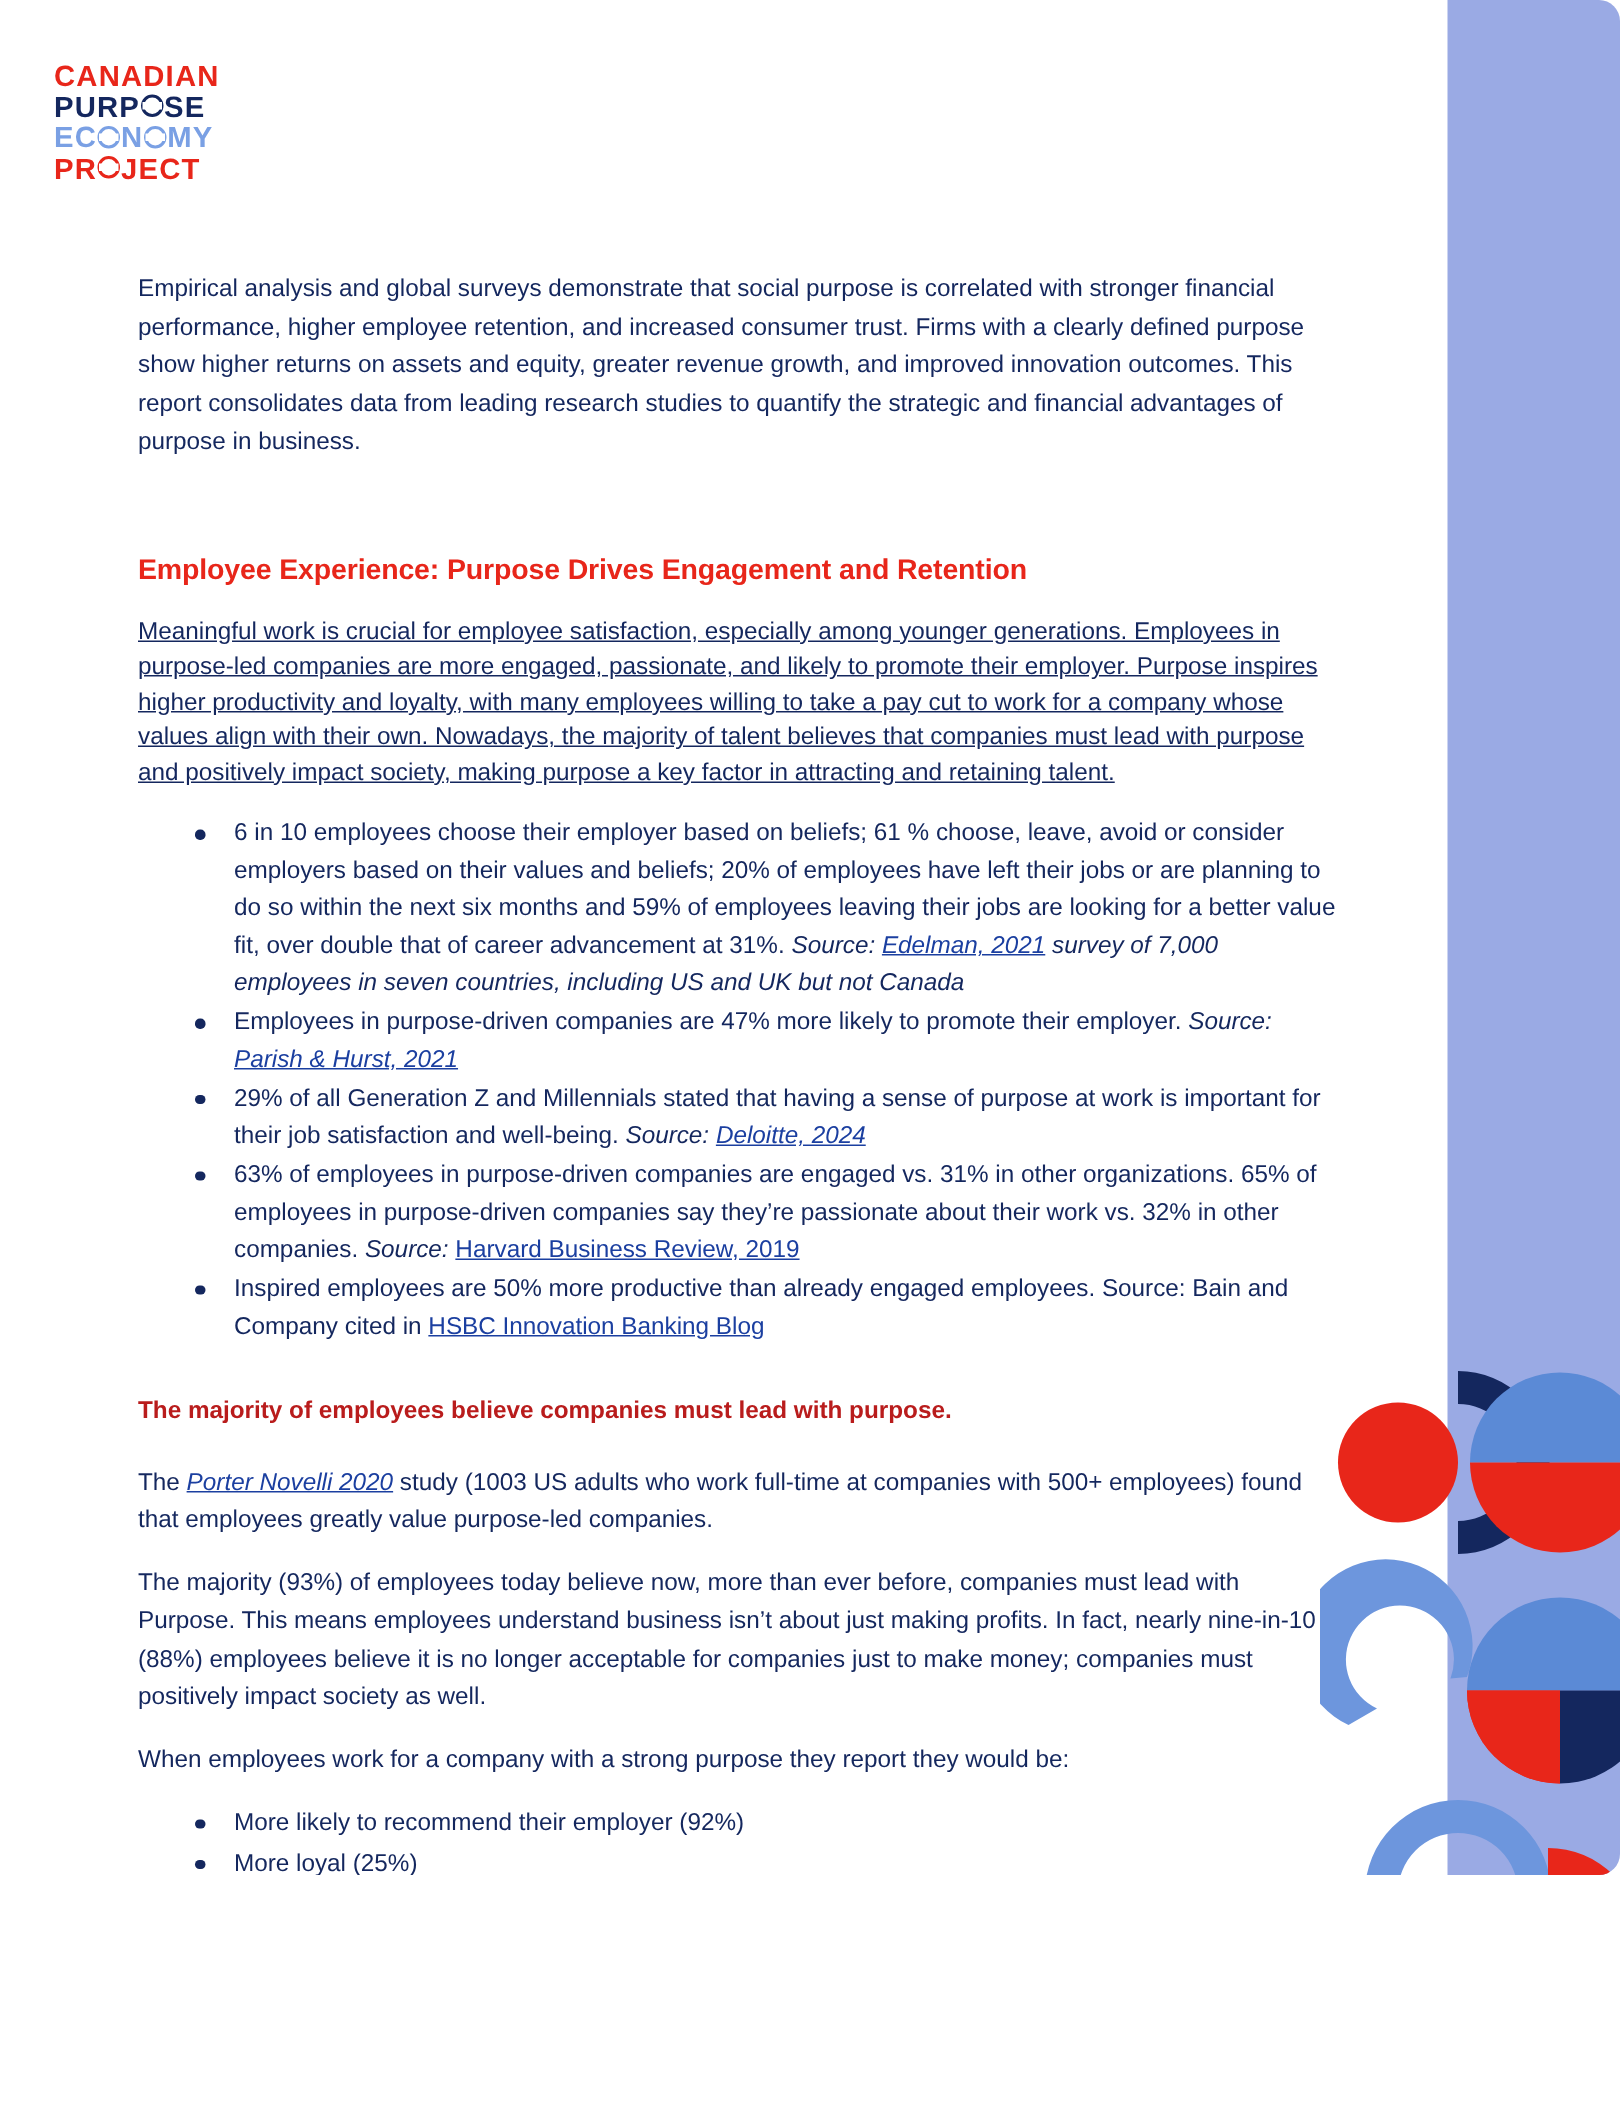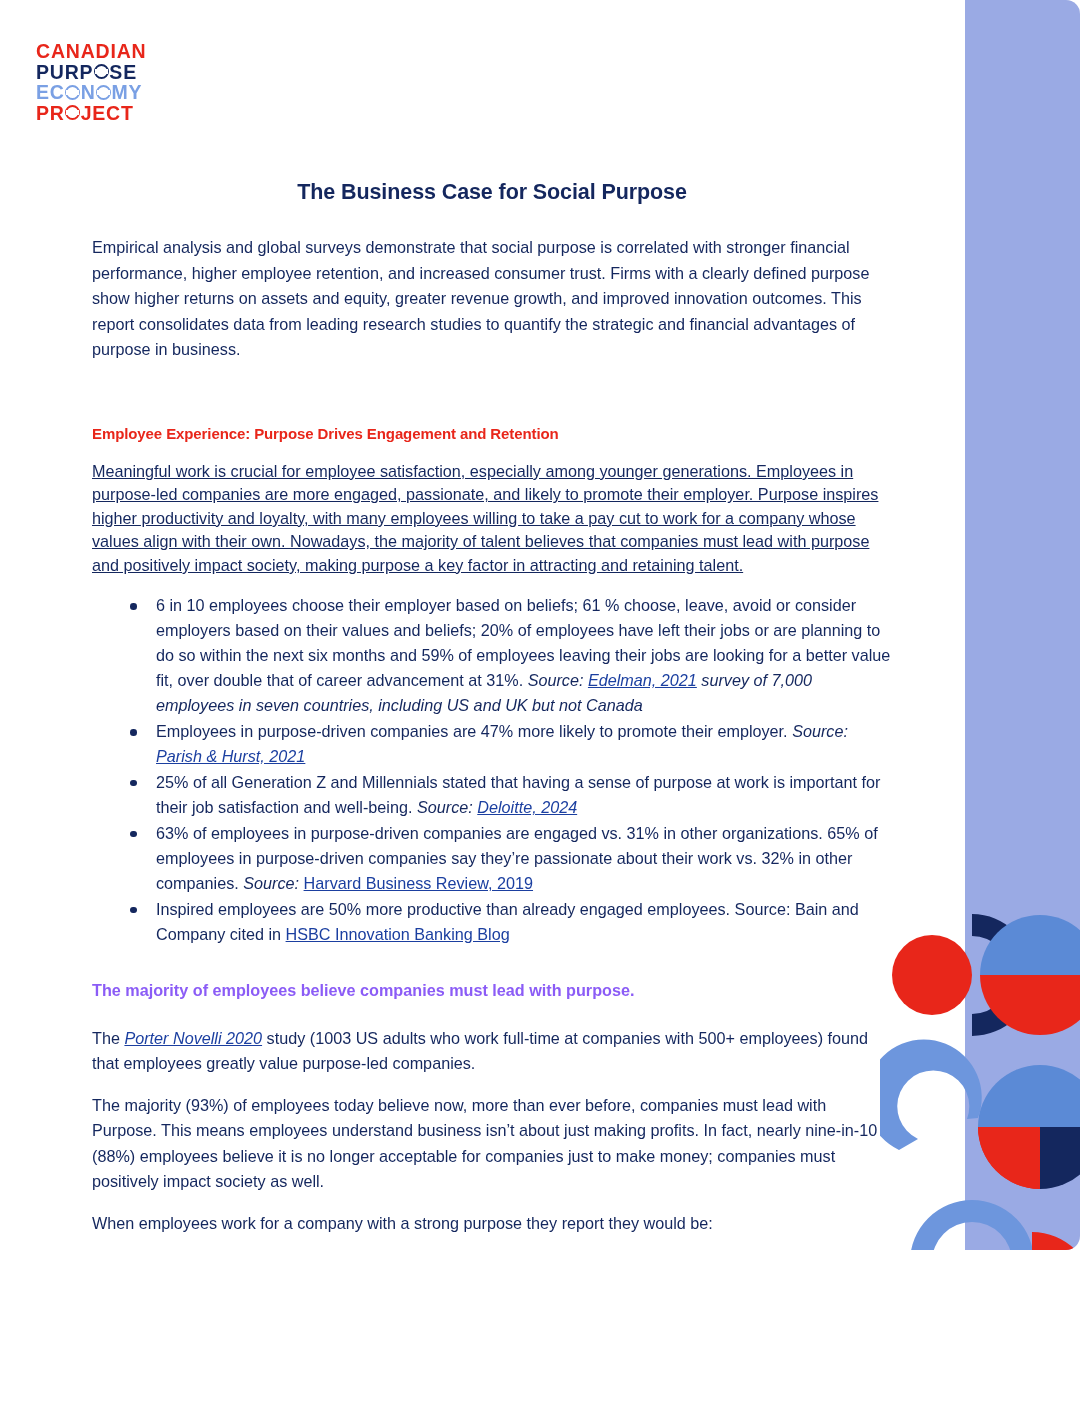--- a/index.html
+++ b/index.html
@@ -104,28 +104,28 @@
     line-height: 1.58;
     margin: 0 0 16px 0;
   }
   p.body-text.tight {
     line-height: 1.45;
     text-decoration: underline;
   }
 
   h2.section-head {
     color: #e8261a;
-    font-size: 15px;
+    font-size: 19px;
     font-weight: 700;
     margin: 62px 0 18px 0;
     letter-spacing: -0.1px;
   }
 
   p.lead-bold {
-    color: #8b5cf6;
+    color: #b91c1c;
     font-size: 16.2px;
     font-weight: 700;
     margin: 34px 0 26px 0;
   }
 
   ul.bullets {
     list-style: none;
     margin: 8px 0 0 0;
     padding: 0;
   }
@@ -234,37 +234,36 @@
 
   <div id="logo">
     <span class="logo-line logo-red">CANADIAN</span>
     <span class="logo-line logo-navy">PURP<span class="logo-o"></span>SE</span>
     <span class="logo-line logo-blue">EC<span class="logo-o"></span>N<span class="logo-o"></span>MY</span>
     <span class="logo-line logo-red">PR<span class="logo-o"></span>JECT</span>
   </div>
 
   <div id="content">
 
-    <h1 class="doc-title">The Business Case for Social Purpose</h1>
 
     <p class="body-text">Empirical analysis and global surveys demonstrate that social purpose is correlated with stronger financial performance, higher employee retention, and increased consumer trust. Firms with a clearly defined purpose show higher returns on assets and equity, greater revenue growth, and improved innovation outcomes. This report consolidates data from leading research studies to quantify the strategic and financial advantages of purpose in business.</p>
 
     <h2 class="section-head">Employee Experience: Purpose Drives Engagement and Retention</h2>
 
     <p class="body-text tight">Meaningful work is crucial for employee satisfaction, especially among younger generations. Employees in purpose-led companies are more engaged, passionate, and likely to promote their employer. Purpose inspires higher productivity and loyalty, with many employees willing to take a pay cut to work for a company whose values align with their own. Nowadays, the majority of talent believes that companies must lead with purpose and positively impact society, making purpose a key factor in attracting and retaining talent.</p>
 
     <ul class="bullets">
       <li>
         <span>6 in 10 employees choose their employer based on beliefs; 61 % choose, leave, avoid or consider employers based on their values and beliefs; 20% of employees have left their jobs or are planning to do so within the next six months and 59% of employees leaving their jobs are looking for a better value fit, over double that of career advancement at 31%. </span><em class="src">Source: </em><a class="doclink ital" href="#">Edelman, 2021</a><em class="src"> survey of 7,000 employees in seven countries, including US and UK but not Canada</em>
       </li>
       <li>
         <span>Employees in purpose-driven companies are 47% more likely to promote their employer. </span><em class="src">Source: </em><a class="doclink ital" href="#">Parish &amp; Hurst, 2021</a>
       </li>
       <li>
-        <span>25% of all Generation Z and Millennials stated that having a sense of purpose at work is important for their job satisfaction and well-being. </span><em class="src">Source: </em><a class="doclink ital" href="#">Deloitte, 2024</a>
+        <span>29% of all Generation Z and Millennials stated that having a sense of purpose at work is important for their job satisfaction and well-being. </span><em class="src">Source: </em><a class="doclink ital" href="#">Deloitte, 2024</a>
       </li>
       <li>
         <span>63% of employees in purpose-driven companies are engaged vs. 31% in other organizations. 65% of employees in purpose-driven companies say they’re passionate about their work vs. 32% in other companies. </span><em class="src">Source: </em><a class="doclink" href="#">Harvard Business Review, 2019</a>
       </li>
       <li>
         <span>Inspired employees are 50% more productive than already engaged employees. Source: Bain and Company cited in </span><a class="doclink" href="#">HSBC Innovation Banking Blog</a>
       </li>
     </ul>
 
     <p class="lead-bold">The majority of employees believe companies must lead with purpose.</p>

